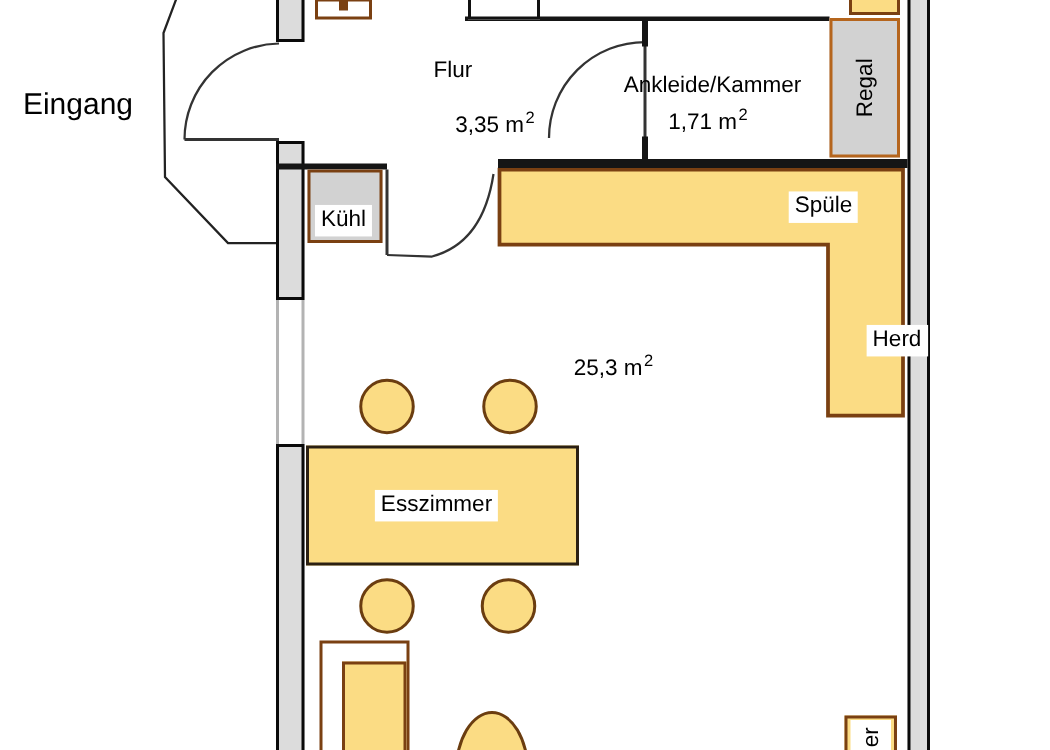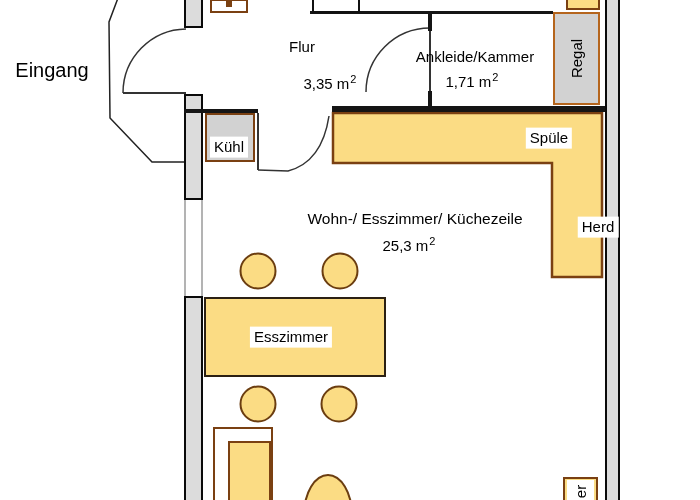--- a/index.html
+++ b/index.html
@@ -77,21 +77,20 @@
   <div class="furn" style="left:563px;top:477px;width:35px;height:30px;"></div>
 
   <div class="plabel big" style="left:52px;top:70px;">Eingang</div>
 
   <div class="plabel" style="left:302px;top:47px;text-align:center;">Flur</div>
   <div class="plabel" style="left:330px;top:83px;"><span>3,35 m</span><span class="sup">2</span></div>
 
   <div class="plabel" style="left:475px;top:57px;">Ankleide/Kammer</div>
   <div class="plabel" style="left:472px;top:81px;"><span>1,71 m</span><span class="sup">2</span></div>
 
-  <div class="plabel mid" style="left:415px;top:219px;">Wohn-/ Esszimmer/ Küchezeile</div>
   <div class="plabel" style="left:409px;top:245px;"><span>25,3 m</span><span class="sup">2</span></div>
 
   <div class="chip" style="left:229px;top:147px;">Kühl</div>
   <div class="chip" style="left:549px;top:138px;">Spüle</div>
   <div class="chip" style="left:574px;top:227px;margin-left:24px;">Herd</div>
   <div class="chip" style="left:291px;top:337px;">Esszimmer</div>
 
   <div class="vwrap" style="left:553px;top:12px;width:47px;height:93px;">
     <span class="vtext">Regal</span>
   </div>

